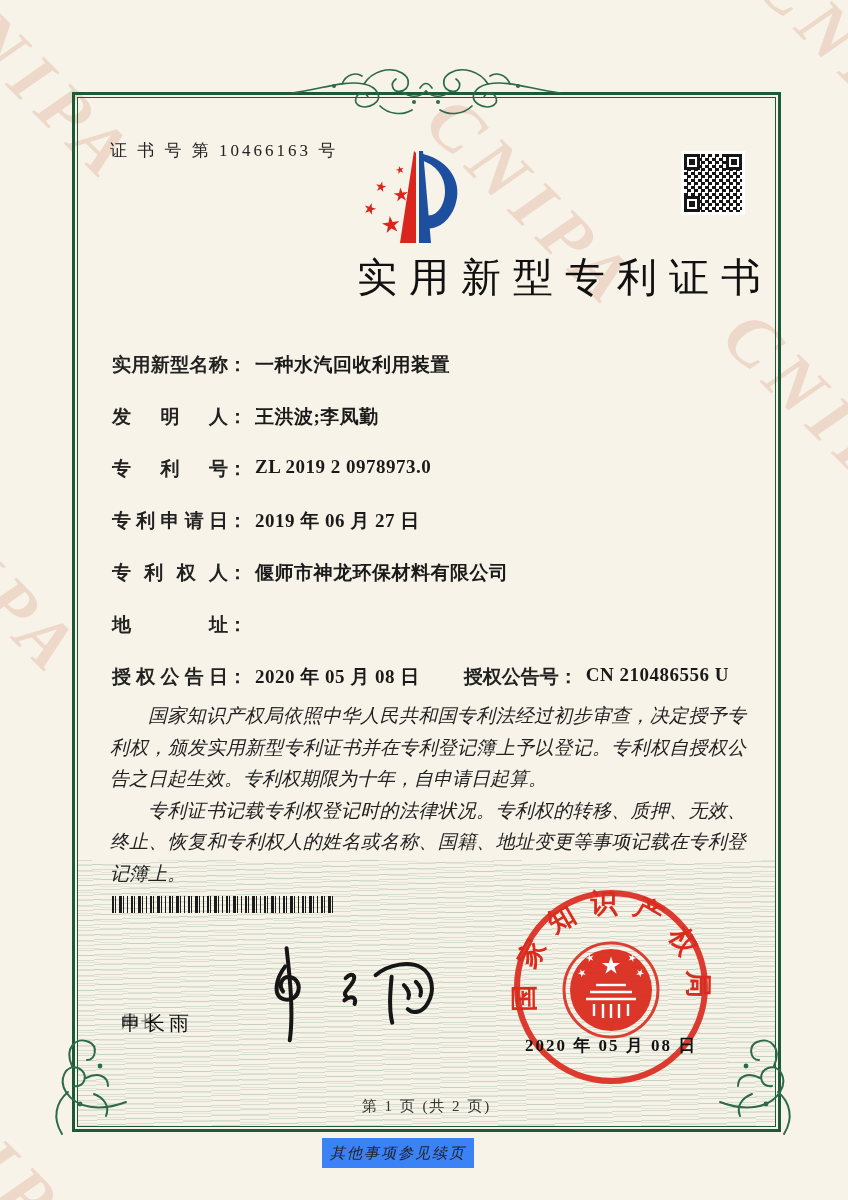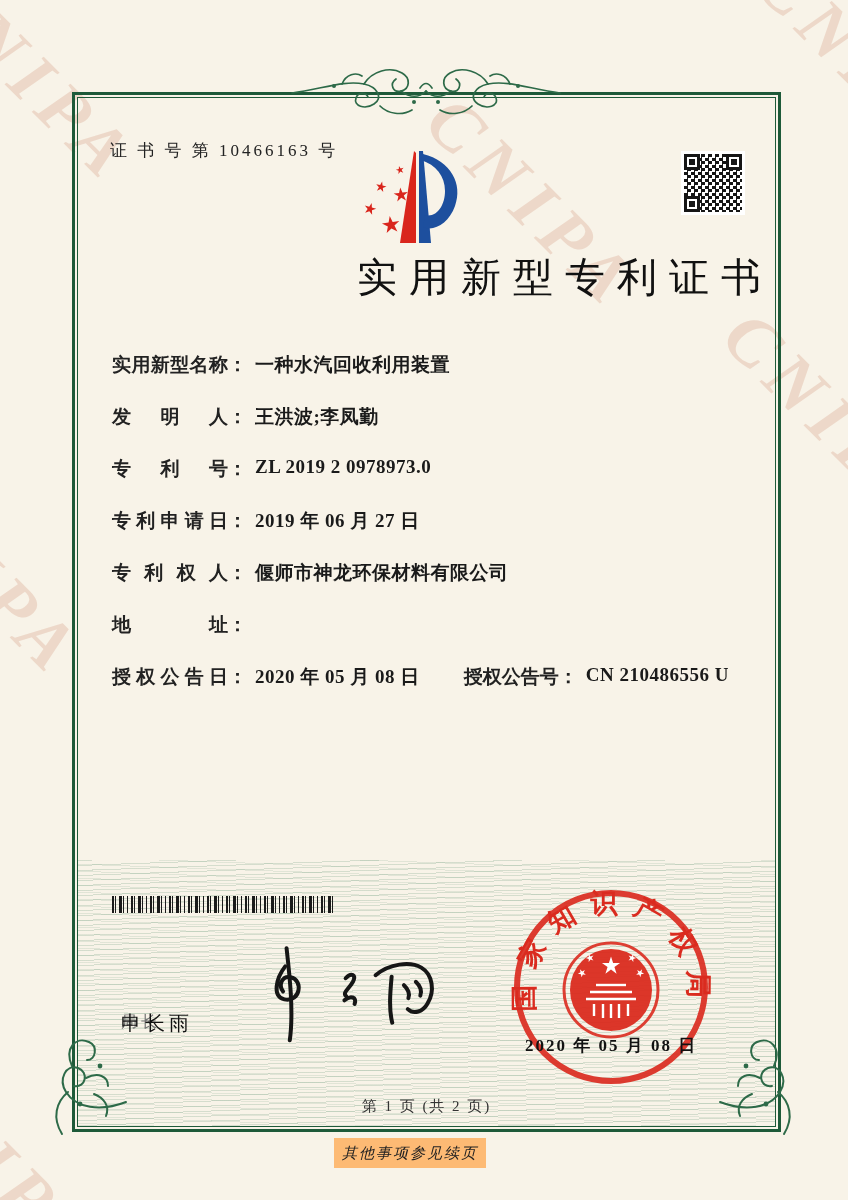--- a/index.html
+++ b/index.html
@@ -99,22 +99,22 @@
   .seal{position:absolute;left:510px;top:886px;width:202px;height:202px;z-index:6;}
   .seal-date{
     position:absolute;left:0;top:148px;width:202px;z-index:7;text-align:center;
     font-size:17px;letter-spacing:2px;color:#121212;font-weight:bold;
   }
   .page-info{
     position:absolute;left:72px;top:1097px;width:709px;z-index:5;
     text-align:center;font-size:15px;letter-spacing:2px;color:#333;
   }
   .footer-note{
-    position:absolute;left:334px;top:1138px;width:152px;height:30px;z-index:5;
-    background:#fdba74;display:flex;align-items:center;justify-content:center;
+    position:absolute;left:322px;top:1138px;width:152px;height:30px;z-index:5;
+    background:#3b82f6;display:flex;align-items:center;justify-content:center;
     font-size:15px;font-style:italic;letter-spacing:2px;color:#222;
   }
 </style>
 </head>
 <body>
 
 <div class="page">
 
   <div class="wm wm1">CNIPA</div>
   <div class="wm wm2">CNIPA</div>
@@ -226,20 +226,24 @@
         <span class="colon">：</span>
       <span class="val">2020 年 05 月 08 日</span>
       <span class="pair2">
         <span class="lbl">授权公告号</span>
           <span class="colon">：</span>
         <span class="val">CN 210486556 U</span>
       </span>
     </div>
   </div>
 
+  <div class="paras">
+    <p>国家知识产权局依照中华人民共和国专利法经过初步审查，决定授予专利权，颁发实用新型专利证书并在专利登记簿上予以登记。专利权自授权公告之日起生效。专利权期限为十年，自申请日起算。</p>
+    <p>专利证书记载专利权登记时的法律状况。专利权的转移、质押、无效、终止、恢复和专利权人的姓名或名称、国籍、地址变更等事项记载在专利登记簿上。</p>
+  </div>
 
   <div class="barcode"></div>
 
   <div class="director-title">局长</div>
   <div class="director-name">申长雨</div>
 
   <svg class="signature" width="190" height="112" viewBox="0 0 190 112">
     <g fill="none" stroke="#161616" stroke-width="4" stroke-linecap="round" stroke-linejoin="round" transform="rotate(-2 95 56)">
       <path d="M30,14 C32,40 35,78 30,106"></path>
       <path d="M28,32 C18,44 14,62 26,65 C42,69 46,46 33,43 C25,41 20,50 25,57"></path>

